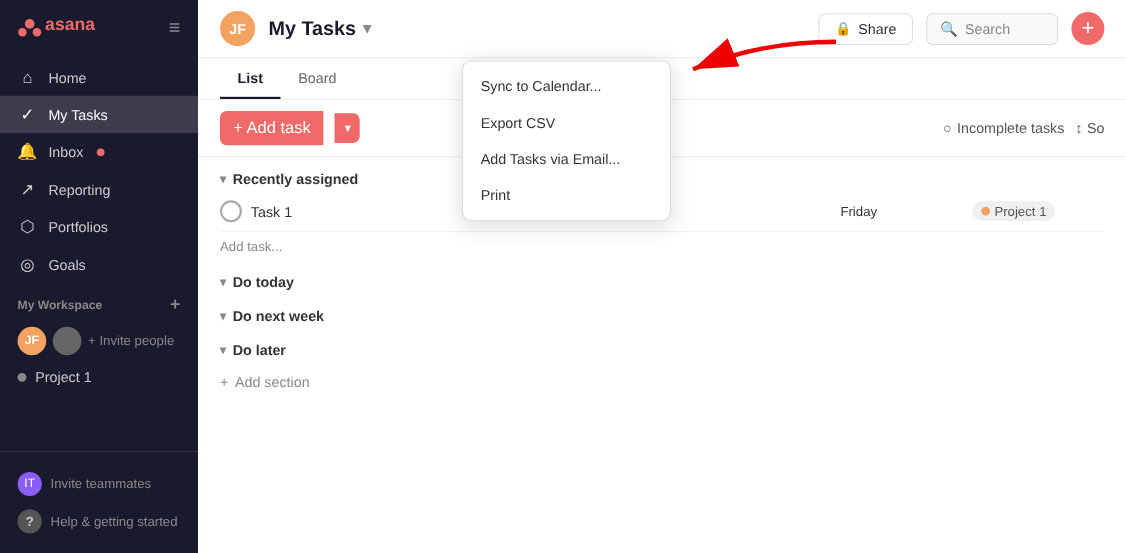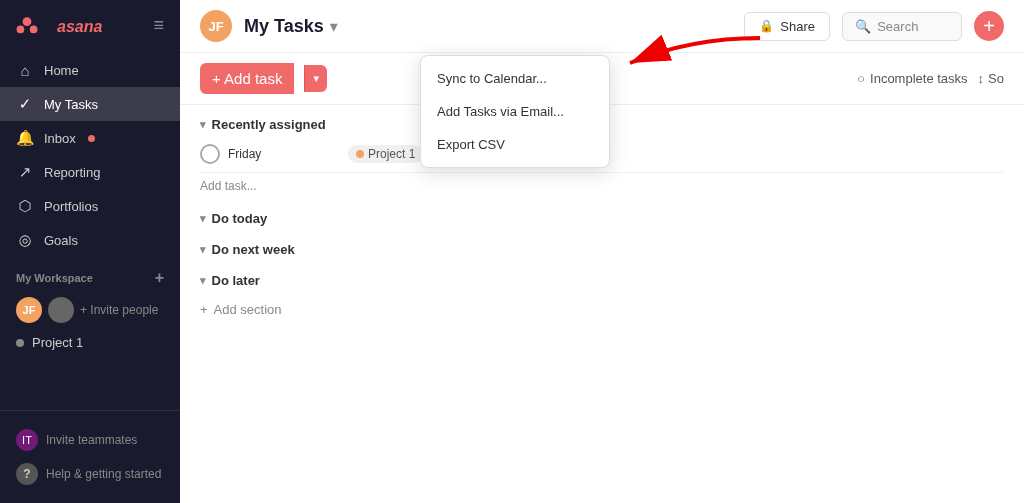--- a/index.html
+++ b/index.html
@@ -12,21 +12,21 @@
       color: #ccc;
       display: flex;
       flex-direction: column;
       flex-shrink: 0;
       height: 503px;
     }
     .sidebar-logo {
       display: flex; align-items: center; justify-content: space-between;
       padding: 14px 16px;
     }
-    .logo-area { display: flex; align-items: flex-end; gap: 19px; color: #f06a6a; font-weight: bold; font-size: 16px; font-style: italic; }
+    .logo-area { display: flex; align-items: flex-start; gap: 3px; color: #f06a6a; font-weight: bold; font-size: 16px; }
     .logo-icon { width: 22px; height: 22px; }
     .sidebar-collapse { color: #888; cursor: pointer; font-size: 18px; }
     .sidebar-nav { flex: 1; padding: 4px 0; }
     .nav-item {
       display: flex; align-items: center; gap: 10px;
       padding: 8px 16px; cursor: pointer; color: #ccc; font-size: 13px;
     }
     .nav-item.active { background: rgba(255,255,255,0.15); color: #fff; }
     .nav-icon { font-size: 15px; width: 18px; text-align: center; }
     .inbox-dot { width: 7px; height: 7px; background: #f06a6a; border-radius: 50%; margin-left: 2px; }
@@ -43,21 +43,21 @@
     .invite-text { color: #888; font-size: 12px; cursor: pointer; }
 
     .project-item {
       display: flex; align-items: center; gap: 8px;
       padding: 6px 16px; cursor: pointer; color: #ccc; font-size: 13px;
     }
     .project-dot { width: 8px; height: 8px; border-radius: 50%; background: #888; }
 
     .sidebar-bottom { padding: 12px 16px; border-top: 1px solid #333; }
     .bottom-item { display: flex; align-items: center; gap: 8px; padding: 6px 0; cursor: pointer; color: #888; font-size: 12px; }
-    .bottom-icon { width: 22px; height: 22px; border-radius: 50%; background: #701a75; display: flex; align-items: center; justify-content: center; color: #fff; font-size: 11px; }
+    .bottom-icon { width: 22px; height: 22px; border-radius: 50%; background: #8b5cf6; display: flex; align-items: center; justify-content: center; color: #fff; font-size: 11px; }
     .help-icon { width: 22px; height: 22px; border-radius: 50%; background: #555; display: flex; align-items: center; justify-content: center; color: #ccc; font-size: 12px; font-weight: bold; }
 
     
     .main { flex: 1; display: flex; flex-direction: column; background: #fff; overflow: hidden; }
 
     
     .header {
       display: flex; align-items: center; padding: 10px 20px;
       border-bottom: 1px solid #eee; gap: 12px;
     }
@@ -243,20 +243,24 @@
         <span class="share-icon">🔒</span>
         <span>Share</span>
       </button>
       <div class="search-box">
         <span>🔍</span>
         <span>Search</span>
       </div>
       <div class="add-btn-circle">+</div>
     </div>
 
+    <div class="tabs">
+      <div class="tab active">List</div>
+      <div class="tab">Board</div>
+    </div>
 
     <div class="toolbar">
       <button class="add-task-btn">+ Add task</button>
       <button class="add-task-dropdown">▾</button>
       <div class="toolbar-spacer"></div>
       <div class="incomplete-btn">
         <span>○</span>
         <span>Incomplete tasks</span>
       </div>
       <div class="sort-btn">
@@ -267,20 +271,21 @@
 
 
     <div class="task-area">
 
       <div class="section-header">
         <span class="section-arrow">▾</span>
         <span>Recently assigned</span>
       </div>
       <div class="task-row">
         <div class="task-check"></div>
+        <div class="task-name">Task 1</div>
         <div class="task-due">Friday</div>
         <div class="task-project">
           <span class="project-tag">
             <span class="project-dot-tag"></span>
             <span>Project 1</span>
           </span>
         </div>
       </div>
       <div class="add-task-row">Add task...</div>
 
@@ -301,22 +306,23 @@
 
       <div class="add-section-row">
         <span>+</span>
         <span>Add section</span>
       </div>
     </div>
   </div>
 
   <div class="dropdown-menu">
     <div class="dropdown-item">Sync to Calendar...</div>
+    <div class="dropdown-item">Export CSV</div>
     <div class="dropdown-item">Add Tasks via Email...</div>
-    <div class="dropdown-item">Export CSV</div>
+    <div class="dropdown-item">Print</div>
   </div>
 
   <svg class="arrow-annotation" width="160" height="60" viewBox="0 0 160 60">
     <defs>
       <marker id="arrowhead" markerWidth="10" markerHeight="7" refX="10" refY="3.5" orient="auto">
         <polygon points="0 0, 10 3.5, 0 7" fill="#e00"></polygon>
       </marker>
     </defs>
     <path d="M 150 10 Q 80 10 20 35" stroke="#e00" stroke-width="4" fill="none" marker-end="url(#arrowhead)"></path>
   </svg>

